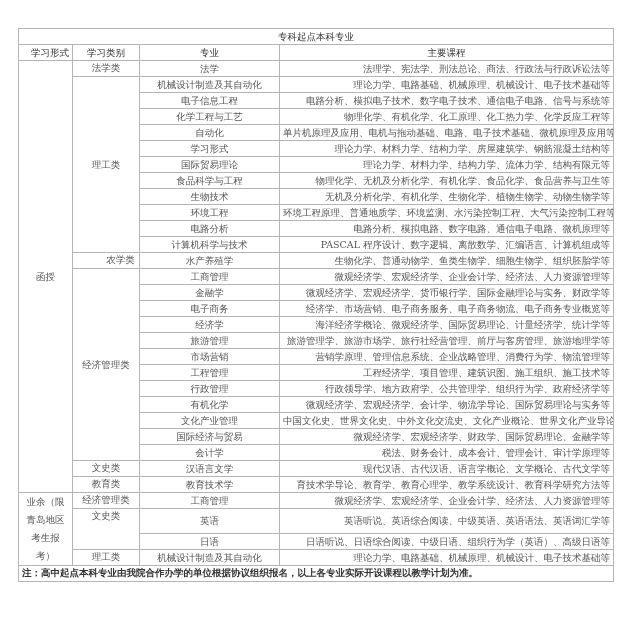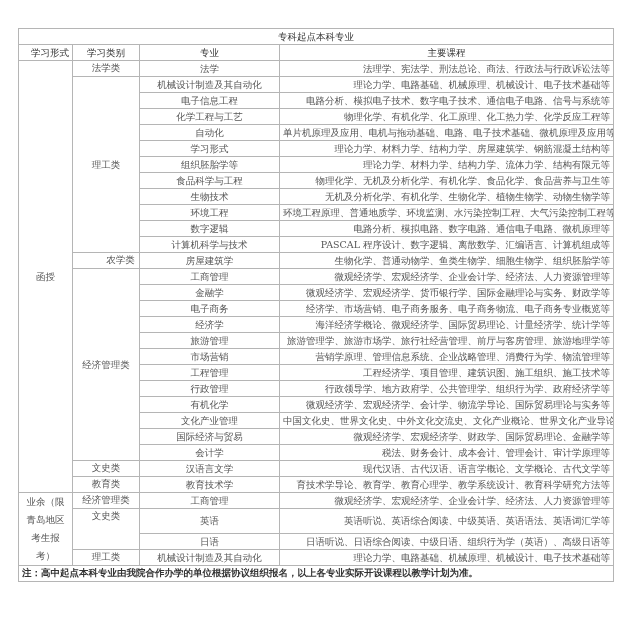--- a/index.html
+++ b/index.html
@@ -57,46 +57,46 @@
       </tr>
       <tr>
         <td class="c">自动化</td>
         <td class="l">单片机原理及应用、电机与拖动基础、电路、电子技术基础、微机原理及应用等</td>
       </tr>
       <tr>
         <td class="c">学习形式</td>
         <td class="l">理论力学、材料力学、结构力学、房屋建筑学、钢筋混凝土结构等</td>
       </tr>
       <tr>
-        <td class="c">组织胚胎学等</td>
+        <td class="c">国际贸易理论</td>
         <td class="l">理论力学、材料力学、结构力学、流体力学、结构有限元等</td>
       </tr>
       <tr>
         <td class="c">食品科学与工程</td>
         <td class="l">物理化学、无机及分析化学、有机化学、食品化学、食品营养与卫生等</td>
       </tr>
       <tr>
         <td class="c">生物技术</td>
         <td class="l">无机及分析化学、有机化学、生物化学、植物生物学、动物生物学等</td>
       </tr>
       <tr>
         <td class="c">环境工程</td>
         <td class="l">环境工程原理、普通地质学、环境监测、水污染控制工程、大气污染控制工程等</td>
       </tr>
       <tr>
-        <td class="c">数字逻辑</td>
+        <td class="c">电路分析</td>
         <td class="l">电路分析、模拟电路、数字电路、通信电子电路、微机原理等</td>
       </tr>
       <tr>
         <td class="c">计算机科学与技术</td>
         <td class="l">PASCAL 程序设计、数字逻辑、离散数学、汇编语言、计算机组成等</td>
       </tr>
       <tr>
         <td rowspan="1" class="c" style="vertical-align: top; padding-left: 32px;">农学类</td>
-        <td class="c">房屋建筑学</td>
+        <td class="c">水产养殖学</td>
         <td class="l">生物化学、普通动物学、鱼类生物学、细胞生物学、组织胚胎学等</td>
       </tr>
       <tr>
         <td rowspan="12" class="c" style="vertical-align: middle;">经济管理类</td>
         <td class="c">工商管理</td>
         <td class="l">微观经济学、宏观经济学、企业会计学、经济法、人力资源管理等</td>
       </tr>
       <tr>
         <td class="c">金融学</td>
         <td class="l">微观经济学、宏观经济学、货币银行学、国际金融理论与实务、财政学等</td>

